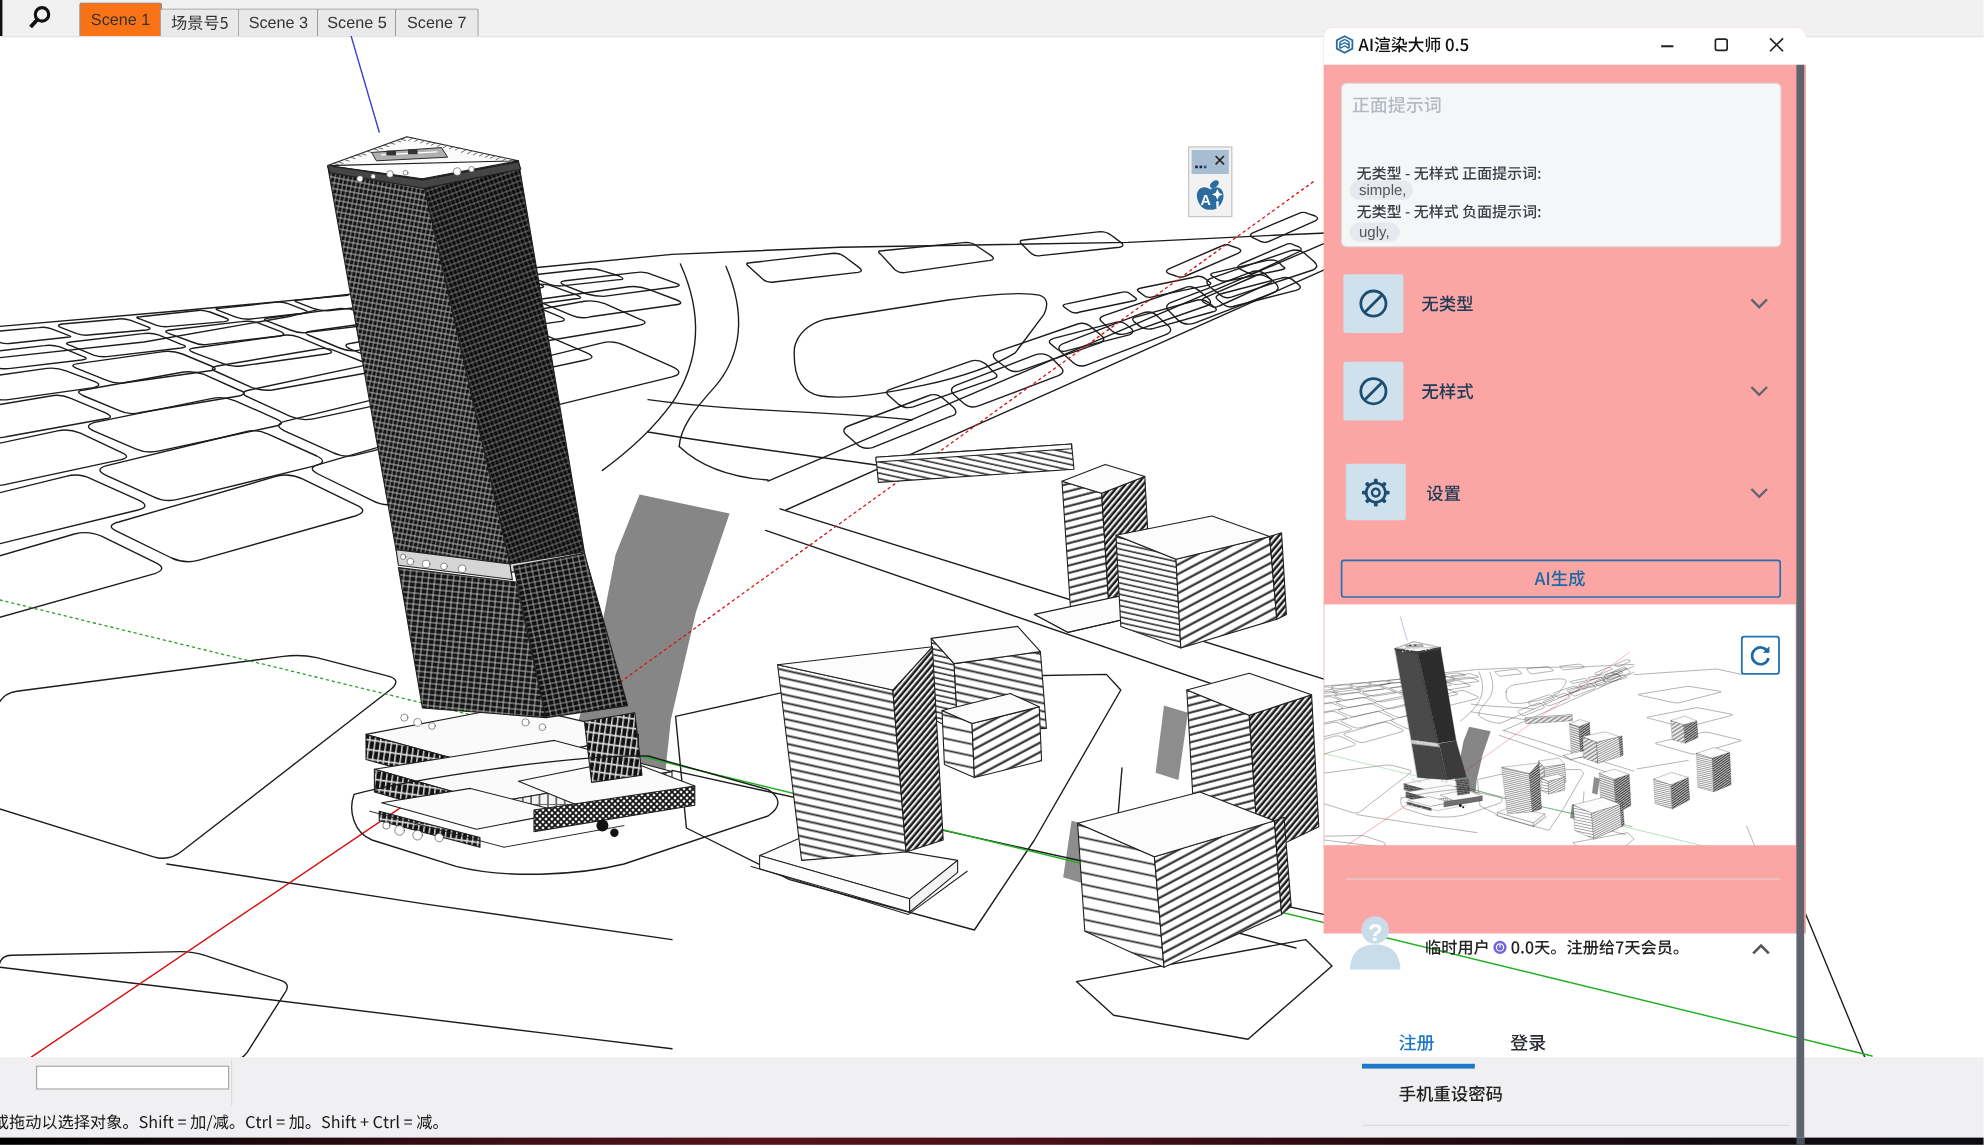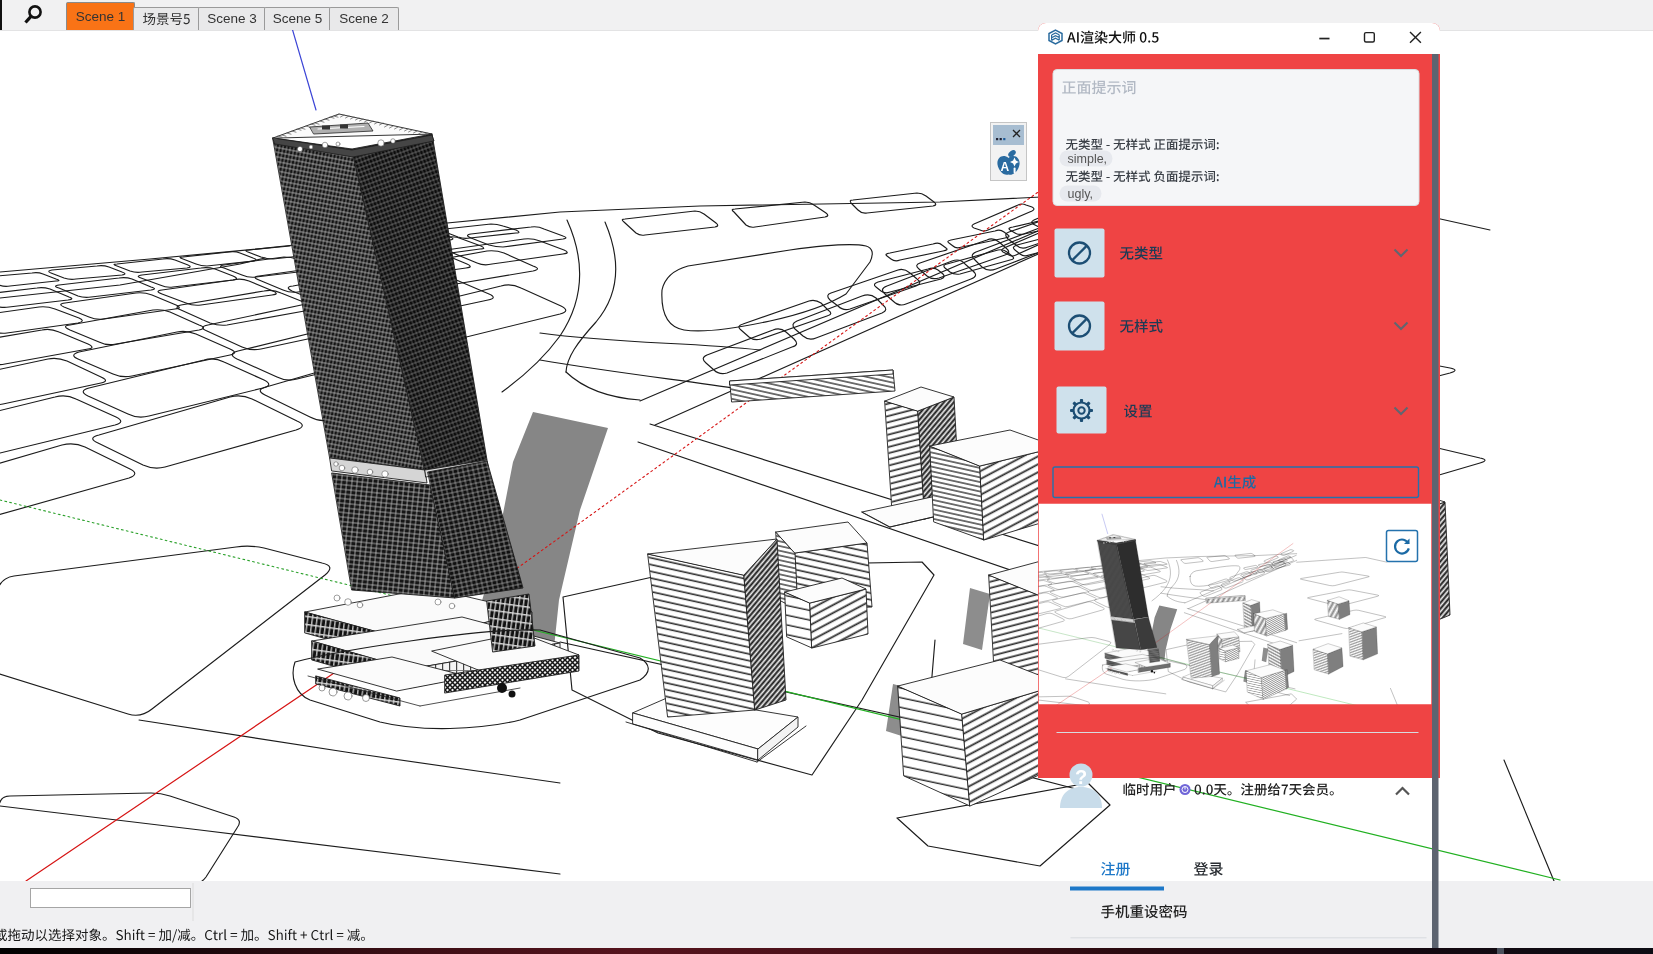--- a/index.html
+++ b/index.html
@@ -4,21 +4,21 @@
 font-family:"Liberation Sans",sans-serif;}
 #tabbar{position:absolute;left:0;top:0;width:1653px;height:30px;background:#f1f1f2;border-bottom:1px solid #e3e3e4;}
 .tab{position:absolute;top:7px;height:22px;background:#e9e9ea;border:1px solid #9a9a9a;border-bottom:none;
 font-size:13.5px;color:#333;text-align:center;line-height:22px;border-radius:2px 2px 0 0;}
 .tab.active{top:2px;height:27px;line-height:27px;background:#f97316;border-color:#8a8a8a;}
 #lbar{position:absolute;left:0;top:0;width:2px;height:30px;background:#111;}
 #statusbar{position:absolute;left:0;top:881px;width:1653px;height:67px;background:#f0f0f2;}
 #vcb{position:absolute;left:30px;top:7px;width:159px;height:18px;background:#fff;border:1px solid #a5a5a5;}
 #taskbar{position:absolute;left:0;top:948px;width:1653px;height:6px;
 background:linear-gradient(90deg,#000 0%,#140609 10%,#3c0e15 25%,#55131d 38%,#4a1019 52%,#2a0a10 68%,#140810 85%,#0c0c14 100%);}
-#panel{position:absolute;left:1038px;top:23px;width:402px;height:755px;background:#ef4444;border-radius:8px 8px 0 0;}
+#panel{position:absolute;left:1103px;top:23px;width:402px;height:755px;background:#fca5a5;border-radius:8px 8px 0 0;}
 #ptitle{position:absolute;left:0;top:0;width:402px;height:31px;background:#fff;border-radius:8px 8px 0 0;}
 #miniwin{position:absolute;left:990px;top:122px;width:35px;height:57px;background:#f2f2f2;border:1px solid #c5c5c5;}
 #mtitle{position:absolute;left:2px;top:2px;width:31px;height:20px;background:#a7bdd1;}
 svg{display:block}
 </style></head><body>
 <div id="tabbar">
     <div id="lbar"></div>
 <svg style="position:absolute;left:22px;top:3px" width="26" height="26" viewBox="0 0 26 26">
 <circle cx="13" cy="9" r="5.6" fill="none" stroke="#111" stroke-width="2.6"></circle>
 <line x1="8.8" y1="13.6" x2="3.5" y2="19.5" stroke="#111" stroke-width="3.2"></line>
@@ -26,21 +26,21 @@
 <div class="tab active" style="left:66px;width:67px">Scene 1</div>
 <div class="tab" style="left:133px;width:65px">
       <svg width="65" height="22" viewBox="0 0 65 22">
 <g transform="translate(8.5,16)">
           <path d="M5.5 -5.9C5.7 -6.0 6.1 -6.0 6.7 -6.0H7.7C7.1 -4.5 6.1 -3.3 4.9 -2.5L4.7 -3.3L3.3 -2.7V-7.1H4.8V-8.0H3.3V-11.2H2.3V-8.0H0.7V-7.1H2.3V-2.4C1.6 -2.1 1.0 -1.9 0.5 -1.7L0.8 -0.7C2.0 -1.2 3.5 -1.8 4.9 -2.3L4.9 -2.5C5.1 -2.3 5.5 -2.1 5.6 -1.9C6.9 -2.8 8.0 -4.3 8.6 -6.0H9.8C8.9 -3.1 7.4 -0.9 5.1 0.5C5.3 0.6 5.7 0.9 5.9 1.1C8.2 -0.5 9.8 -2.8 10.7 -6.0H11.6C11.4 -2.1 11.1 -0.5 10.8 -0.1C10.6 0.0 10.5 0.1 10.3 0.1C10.0 0.1 9.5 0.1 9.0 0.0C9.1 0.3 9.2 0.7 9.3 1.0C9.8 1.0 10.4 1.0 10.7 1.0C11.1 0.9 11.4 0.8 11.6 0.5C12.1 -0.1 12.4 -1.7 12.7 -6.5C12.7 -6.6 12.7 -7.0 12.7 -7.0H7.3C8.6 -7.8 10.0 -8.9 11.5 -10.2L10.7 -10.8L10.5 -10.7H5.1V-9.7H9.4C8.2 -8.7 6.9 -7.8 6.5 -7.5C6.0 -7.1 5.5 -6.9 5.1 -6.8C5.3 -6.6 5.5 -6.1 5.5 -5.9Z M16.8 -8.6H23.7V-7.8H16.8ZM16.8 -10.2H23.7V-9.3H16.8ZM17.1 -3.9H23.4V-2.6H17.1ZM21.9 -0.9C23.2 -0.4 24.7 0.4 25.5 0.9L26.2 0.2C25.3 -0.3 23.8 -1.1 22.6 -1.5ZM17.4 -1.5C16.6 -0.9 15.3 -0.3 14.1 0.1C14.3 0.3 14.7 0.6 14.8 0.9C16.0 0.4 17.4 -0.4 18.3 -1.2ZM19.3 -6.8C19.5 -6.7 19.6 -6.4 19.7 -6.2H14.3V-5.4H26.2V-6.2H20.8C20.7 -6.5 20.5 -6.8 20.3 -7.1H24.7V-10.9H15.8V-7.1H20.1ZM16.1 -4.7V-1.9H19.7V0.1C19.7 0.2 19.7 0.3 19.5 0.3C19.3 0.3 18.7 0.3 18.0 0.3C18.1 0.5 18.2 0.8 18.3 1.1C19.2 1.1 19.8 1.1 20.2 0.9C20.6 0.8 20.8 0.6 20.8 0.1V-1.9H24.4V-4.7Z M30.5 -9.9H36.9V-8.0H30.5ZM29.5 -10.8V-7.2H38.0V-10.8ZM27.9 -5.9V-5.0H30.6C30.4 -4.2 30.0 -3.2 29.7 -2.6H36.8C36.6 -1.0 36.3 -0.3 36.0 0.0C35.8 0.1 35.6 0.1 35.3 0.1C34.9 0.1 33.9 0.1 33.0 0.0C33.2 0.3 33.3 0.7 33.3 1.0C34.3 1.1 35.2 1.1 35.6 1.0C36.2 1.0 36.5 0.9 36.8 0.7C37.3 0.2 37.6 -0.8 38.0 -3.0C38.0 -3.2 38.0 -3.5 38.0 -3.5H31.3L31.8 -5.0H39.6V-5.9Z M44.0 0.2C45.7 0.2 47.3 -1.1 47.3 -3.2C47.3 -5.4 45.9 -6.4 44.3 -6.4C43.7 -6.4 43.3 -6.2 42.8 -6.0L43.1 -8.8H46.8V-9.9H42.0L41.7 -5.3L42.3 -4.9C42.9 -5.2 43.3 -5.4 44.0 -5.4C45.2 -5.4 46.0 -4.6 46.0 -3.2C46.0 -1.7 45.1 -0.9 43.9 -0.9C42.8 -0.9 42.0 -1.4 41.5 -1.9L40.9 -1.1C41.5 -0.5 42.5 0.2 44.0 0.2Z" fill="#333"></path>
         </g>
       </svg>
     </div>
 <div class="tab" style="left:198px;width:66px">Scene 3</div>
 <div class="tab" style="left:264px;width:65px">Scene 5</div>
-<div class="tab" style="left:329px;width:68px">Scene 2</div>
+<div class="tab" style="left:329px;width:68px">Scene 7</div>
 </div>
 <svg style="position:absolute;left:0;top:30px" width="1653" height="851" viewBox="0 30 1653 851">
 <defs>
 <pattern id="pTowL" width="3.6" height="4.6" patternUnits="userSpaceOnUse" patternTransform="rotate(11)">
         <rect width="3.6" height="4.6" fill="#c4c4c4"></rect>
         <rect x="0.3" y="0.35" width="3.0" height="3.85" fill="#141414"></rect>
       </pattern>
 <pattern id="pTowR" width="3.6" height="4.6" patternUnits="userSpaceOnUse" patternTransform="rotate(-20)">
         <rect width="3.6" height="4.6" fill="#b2b2b2"></rect>
         <rect x="0.2" y="0.25" width="3.25" height="4.1" fill="#0c0c0c"></rect>

